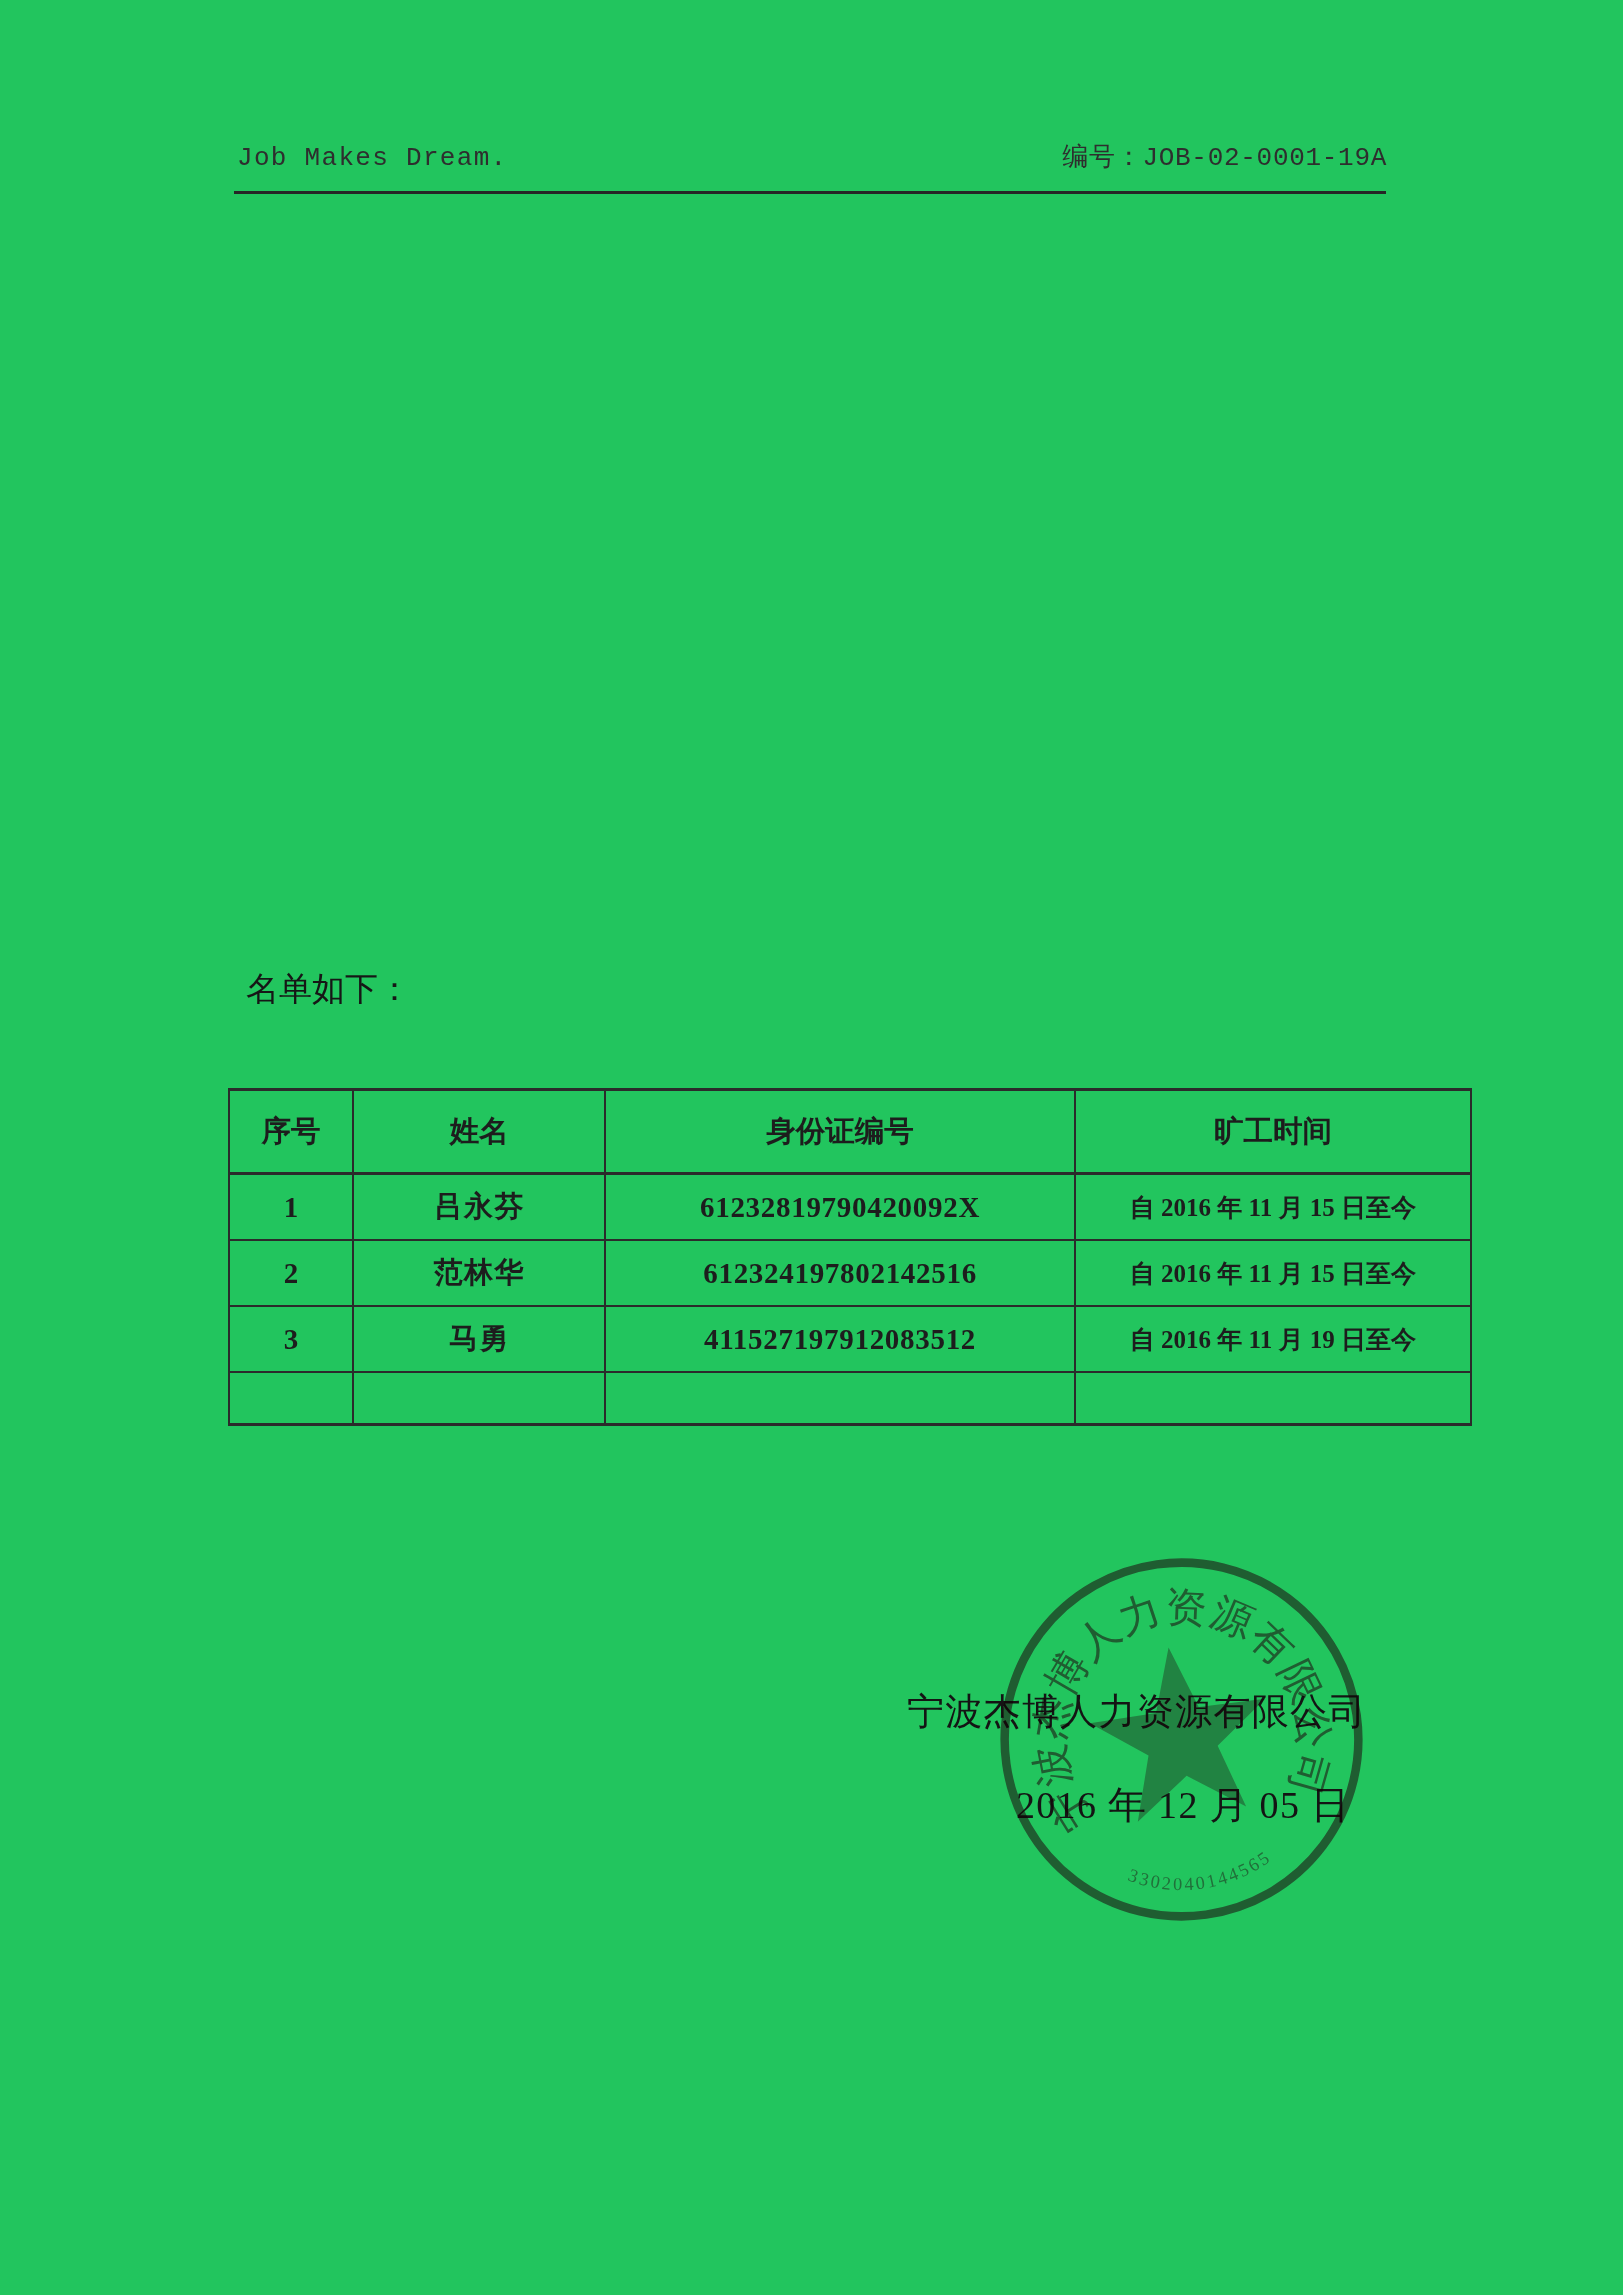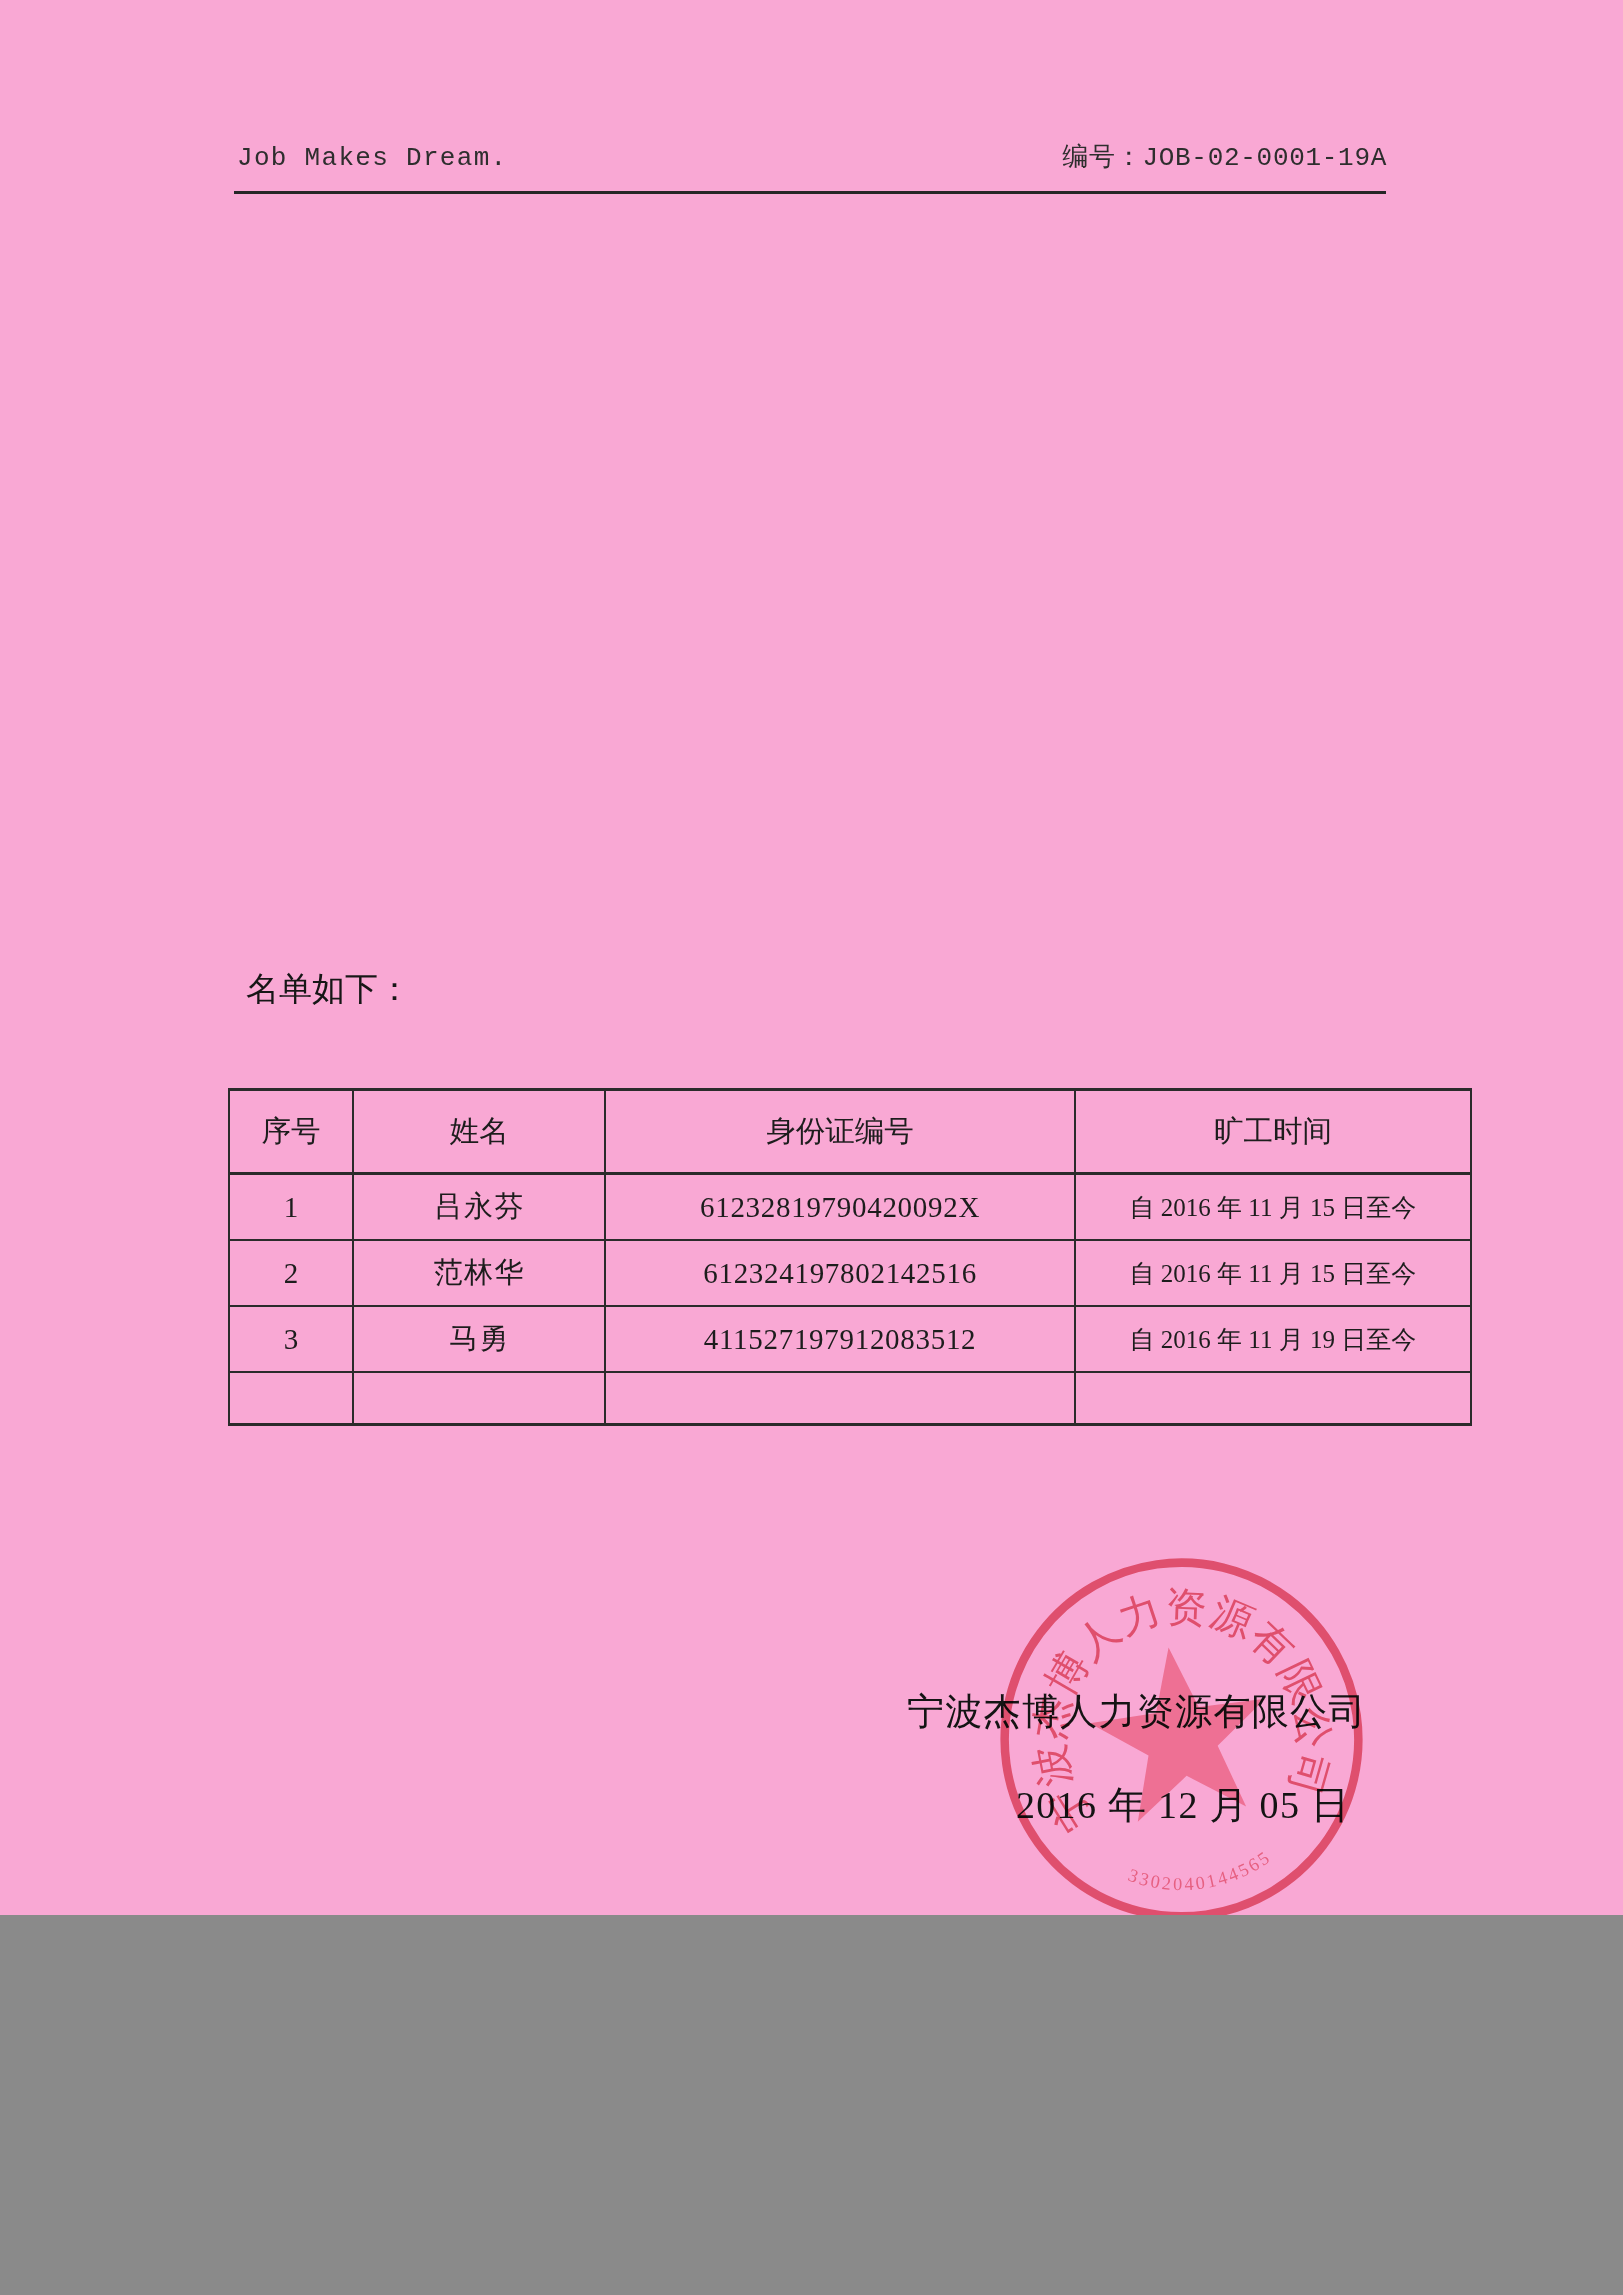--- a/index.html
+++ b/index.html
@@ -1,19 +1,19 @@
 <!DOCTYPE html>
 <html style="font-size:10.5px"><head>
 <meta charset="utf-8">
 <style>
   html,body{margin:0;padding:0;background:#8a8a8a;}
   .page{
     position:relative;
-    width:1623px;height:1915px;
-    background:#f9a8d4;
+    width:1623px;height:2295px;
+    background:#22c55e;
     font-family:"Liberation Serif","DejaVu Serif",serif;
     color:#1c1c1c;
     overflow:hidden;
   }
   
   .header{
     position:absolute;left:237px;right:236px;top:139px;
     display:flex;justify-content:space-between;align-items:baseline;
   }
   .header .slogan{
@@ -52,21 +52,21 @@
     font-size:33px;font-weight:normal;color:#161616;
   }
   
   .roster{
     position:absolute;left:228px;top:1088px;width:1244px;
     border-collapse:collapse;table-layout:fixed;
   }
   .roster td,.roster th{
     border:2px solid #2b2b2b;
     text-align:center;vertical-align:middle;
-    font-weight:normal;color:#1d1d1d;
+    font-weight:bold;color:#1d1d1d;
     overflow:hidden;padding:0 19px;
   }
   .roster .hrow th{height:81px;font-size:29.5px;border-top-width:3.3px;border-bottom-width:3.3px;}
   .roster .drow td{height:64px;}
   .roster .erow td{height:50px;border-bottom-width:3.3px;}
   .roster td.c-idx{font-size:29px;}
   .roster td.c-name{font-size:29px;letter-spacing:1.3px;}
   .roster td.c-id{font-size:29px;letter-spacing:0.7px;}
   .roster td.c-time{font-size:25px;margin-left:32px;}
   .roster col.w-idx{width:10.0%;}

